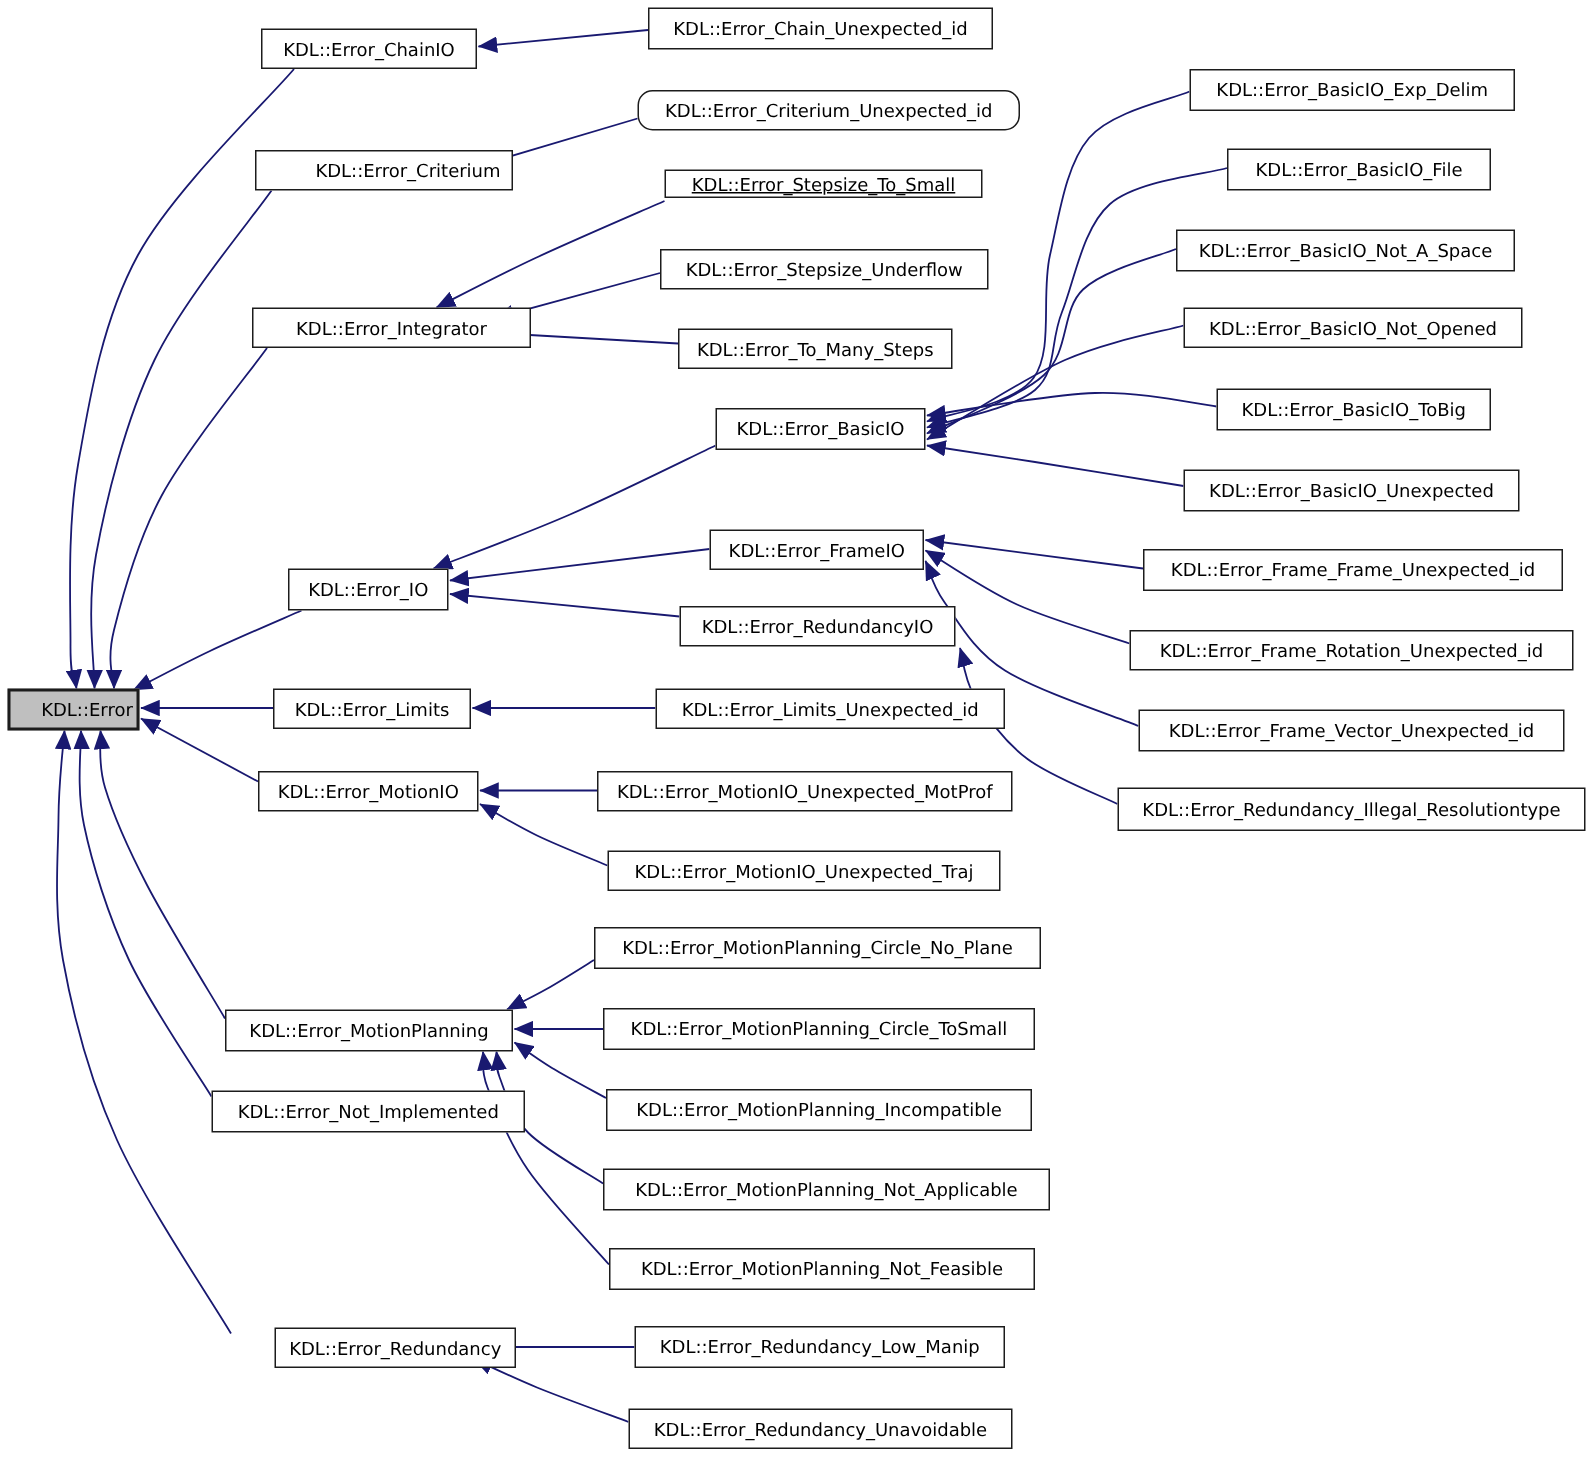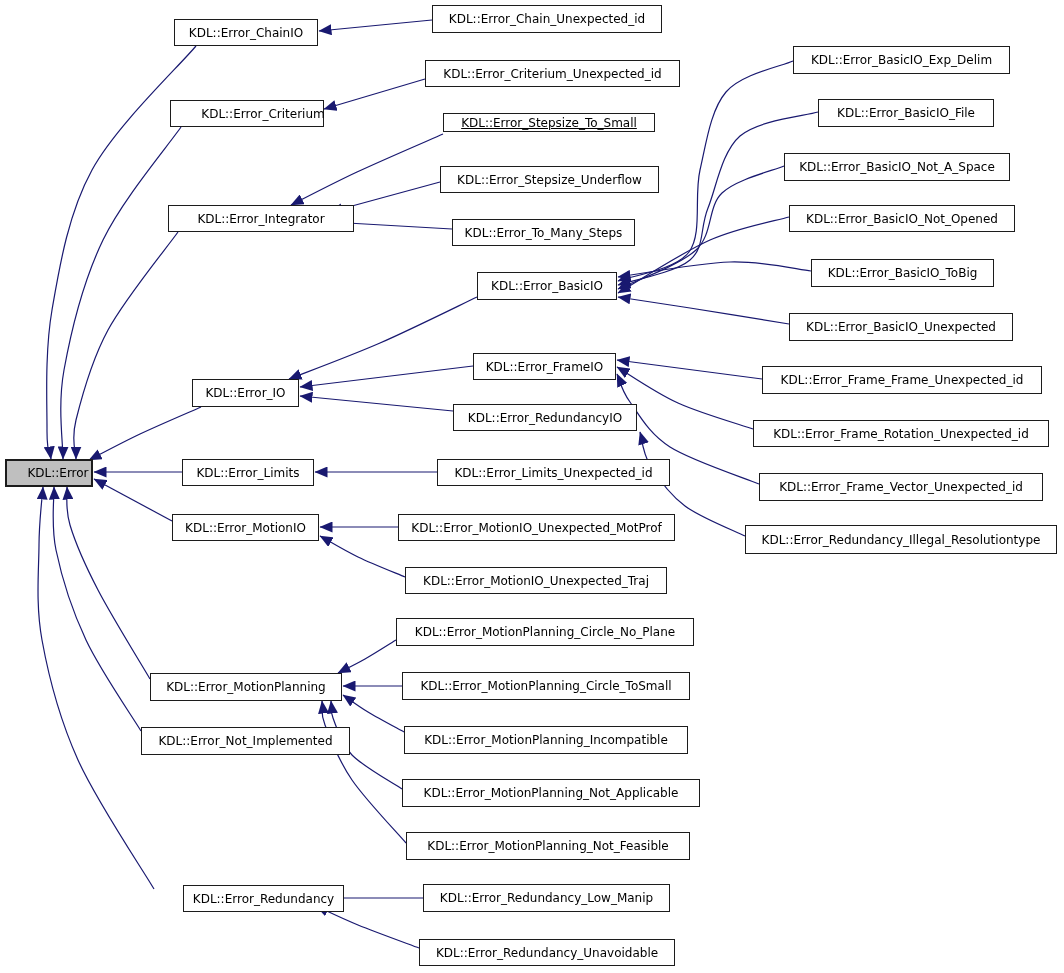--- a/index.html
+++ b/index.html
@@ -55,30 +55,30 @@
       <path d="M811,271 C797.5,269.5 762.1666666666666,261 730,262 C697.8333333333334,263 636.6666666666666,274.5 618,277" fill="none" stroke="#191970" stroke-width="1.2" marker-end="url(#arrowhead)"></path>
       <path d="M789,324 C772.5,321.3333333333333 718.5,312.5 690,308 C661.5,303.5 630,298.8333333333333 618,297" fill="none" stroke="#191970" stroke-width="1.2" marker-end="url(#arrowhead)"></path>
       <path d="M762,379 L617,360" fill="none" stroke="#191970" stroke-width="1.2" marker-end="url(#arrowhead)"></path>
       <path d="M753,429 C740.5,424.6666666666667 700.6666666666666,413.3333333333333 678,403 C655.3333333333334,392.6666666666667 627.1666666666666,373 617,367" fill="none" stroke="#191970" stroke-width="1.2" marker-end="url(#arrowhead)"></path>
       <path d="M759,484 C744.1666666666666,477.8333333333333 691.5,460.6666666666667 670,447 C648.5,433.3333333333333 638.8333333333334,414.1666666666667 630,402 C621.1666666666666,389.8333333333333 619.1666666666666,378.6666666666667 617,374" fill="none" stroke="#191970" stroke-width="1.2" marker-end="url(#arrowhead)"></path>
       <path d="M745,536 C735,531 700.8333333333334,517.8333333333334 685,506 C669.1666666666666,494.1666666666667 657.5,477.3333333333333 650,465 C642.5,452.6666666666667 641.6666666666666,437.5 640,432" fill="none" stroke="#191970" stroke-width="1.2" marker-end="url(#arrowhead)"></path>
     </svg>
 
 <div class="node root" style="left: 5px; top: 459px; width: 88px; height: 28px; border-color: rgb(28, 28, 28); background: rgb(191, 191, 191); color: rgb(0, 0, 0);">KDL::Error</div>
     <div class="node" style="left: 174px; top: 19px; width: 144px; height: 27px; border-color: rgb(28, 28, 28); background: rgb(255, 255, 255); color: rgb(0, 0, 0);">KDL::Error_ChainIO</div>
-    <div class="node" style="left: 170px; top: 100px; width: 154px; height: 27px; border-color: rgb(28, 28, 28); background: rgb(255, 255, 255); color: rgb(0, 0, 0); padding-left: 32px;">KDL::Error_Criterium</div>
+    <div class="node" style="left: 170px; top: 100px; width: 172px; height: 27px; border-color: rgb(28, 28, 28); background: rgb(255, 255, 255); color: rgb(0, 0, 0); padding-left: 32px;">KDL::Error_Criterium</div>
     <div class="node" style="left: 168px; top: 205px; width: 186px; height: 27px; border-color: rgb(28, 28, 28); background: rgb(255, 255, 255); color: rgb(0, 0, 0);">KDL::Error_Integrator</div>
     <div class="node" style="left: 192px; top: 379px; width: 107px; height: 28px; border-color: rgb(28, 28, 28); background: rgb(255, 255, 255); color: rgb(0, 0, 0);">KDL::Error_IO</div>
     <div class="node" style="left: 182px; top: 459px; width: 132px; height: 27px; border-color: rgb(28, 28, 28); background: rgb(255, 255, 255); color: rgb(0, 0, 0);">KDL::Error_Limits</div>
     <div class="node" style="left: 172px; top: 514px; width: 147px; height: 27px; border-color: rgb(28, 28, 28); background: rgb(255, 255, 255); color: rgb(0, 0, 0);">KDL::Error_MotionIO</div>
     <div class="node" style="left: 150px; top: 673px; width: 192px; height: 28px; border-color: rgb(28, 28, 28); background: rgb(255, 255, 255); color: rgb(0, 0, 0);">KDL::Error_MotionPlanning</div>
     <div class="node" style="left: 141px; top: 727px; width: 209px; height: 28px; border-color: rgb(28, 28, 28); background: rgb(255, 255, 255); color: rgb(0, 0, 0);">KDL::Error_Not_Implemented</div>
     <div class="node" style="left: 154px; top: 885px; width: 161px; height: 27px; border-color: rgb(28, 28, 28); background: rgb(255, 255, 255); color: rgb(0, 0, 0); margin-left: 29px;">KDL::Error_Redundancy</div>
     <div class="node" style="left: 432px; top: 5px; width: 230px; height: 28px; border-color: rgb(28, 28, 28); background: rgb(255, 255, 255); color: rgb(0, 0, 0);">KDL::Error_Chain_Unexpected_id</div>
-    <div class="node" style="left: 425px; top: 60px; width: 255px; height: 27px; border-color: rgb(28, 28, 28); background: rgb(255, 255, 255); color: rgb(0, 0, 0);">KDL::Error_Criterium_Unexpected_id</div>
+    <div class="node" style="left: 425px; top: 60px; width: 255px; height: 27px; border-color: rgb(28, 28, 28); background: rgb(255, 255, 255); color: rgb(0, 0, 0); border-radius: 10px;">KDL::Error_Criterium_Unexpected_id</div>
     <div class="node" style="left: 443px; top: 113px; width: 212px; height: 19px; border-color: rgb(28, 28, 28); background: rgb(255, 255, 255); color: rgb(0, 0, 0); text-decoration: underline;">KDL::Error_Stepsize_To_Small</div>
     <div class="node" style="left: 440px; top: 166px; width: 219px; height: 27px; border-color: rgb(28, 28, 28); background: rgb(255, 255, 255); color: rgb(0, 0, 0);">KDL::Error_Stepsize_Underflow</div>
     <div class="node" style="left: 452px; top: 219px; width: 183px; height: 27px; border-color: rgb(28, 28, 28); background: rgb(255, 255, 255); color: rgb(0, 0, 0);">KDL::Error_To_Many_Steps</div>
     <div class="node" style="left: 477px; top: 272px; width: 140px; height: 28px; border-color: rgb(28, 28, 28); background: rgb(255, 255, 255); color: rgb(0, 0, 0);">KDL::Error_BasicIO</div>
     <div class="node" style="left: 473px; top: 353px; width: 143px; height: 27px; border-color: rgb(28, 28, 28); background: rgb(255, 255, 255); color: rgb(0, 0, 0);">KDL::Error_FrameIO</div>
     <div class="node" style="left: 453px; top: 404px; width: 184px; height: 27px; border-color: rgb(28, 28, 28); background: rgb(255, 255, 255); color: rgb(0, 0, 0);">KDL::Error_RedundancyIO</div>
     <div class="node" style="left: 437px; top: 459px; width: 233px; height: 27px; border-color: rgb(28, 28, 28); background: rgb(255, 255, 255); color: rgb(0, 0, 0);">KDL::Error_Limits_Unexpected_id</div>
     <div class="node" style="left: 398px; top: 514px; width: 277px; height: 27px; border-color: rgb(28, 28, 28); background: rgb(255, 255, 255); color: rgb(0, 0, 0);">KDL::Error_MotionIO_Unexpected_MotProf</div>
     <div class="node" style="left: 405px; top: 567px; width: 262px; height: 27px; border-color: rgb(28, 28, 28); background: rgb(255, 255, 255); color: rgb(0, 0, 0);">KDL::Error_MotionIO_Unexpected_Traj</div>
     <div class="node" style="left: 396px; top: 618px; width: 298px; height: 28px; border-color: rgb(28, 28, 28); background: rgb(255, 255, 255); color: rgb(0, 0, 0);">KDL::Error_MotionPlanning_Circle_No_Plane</div>

